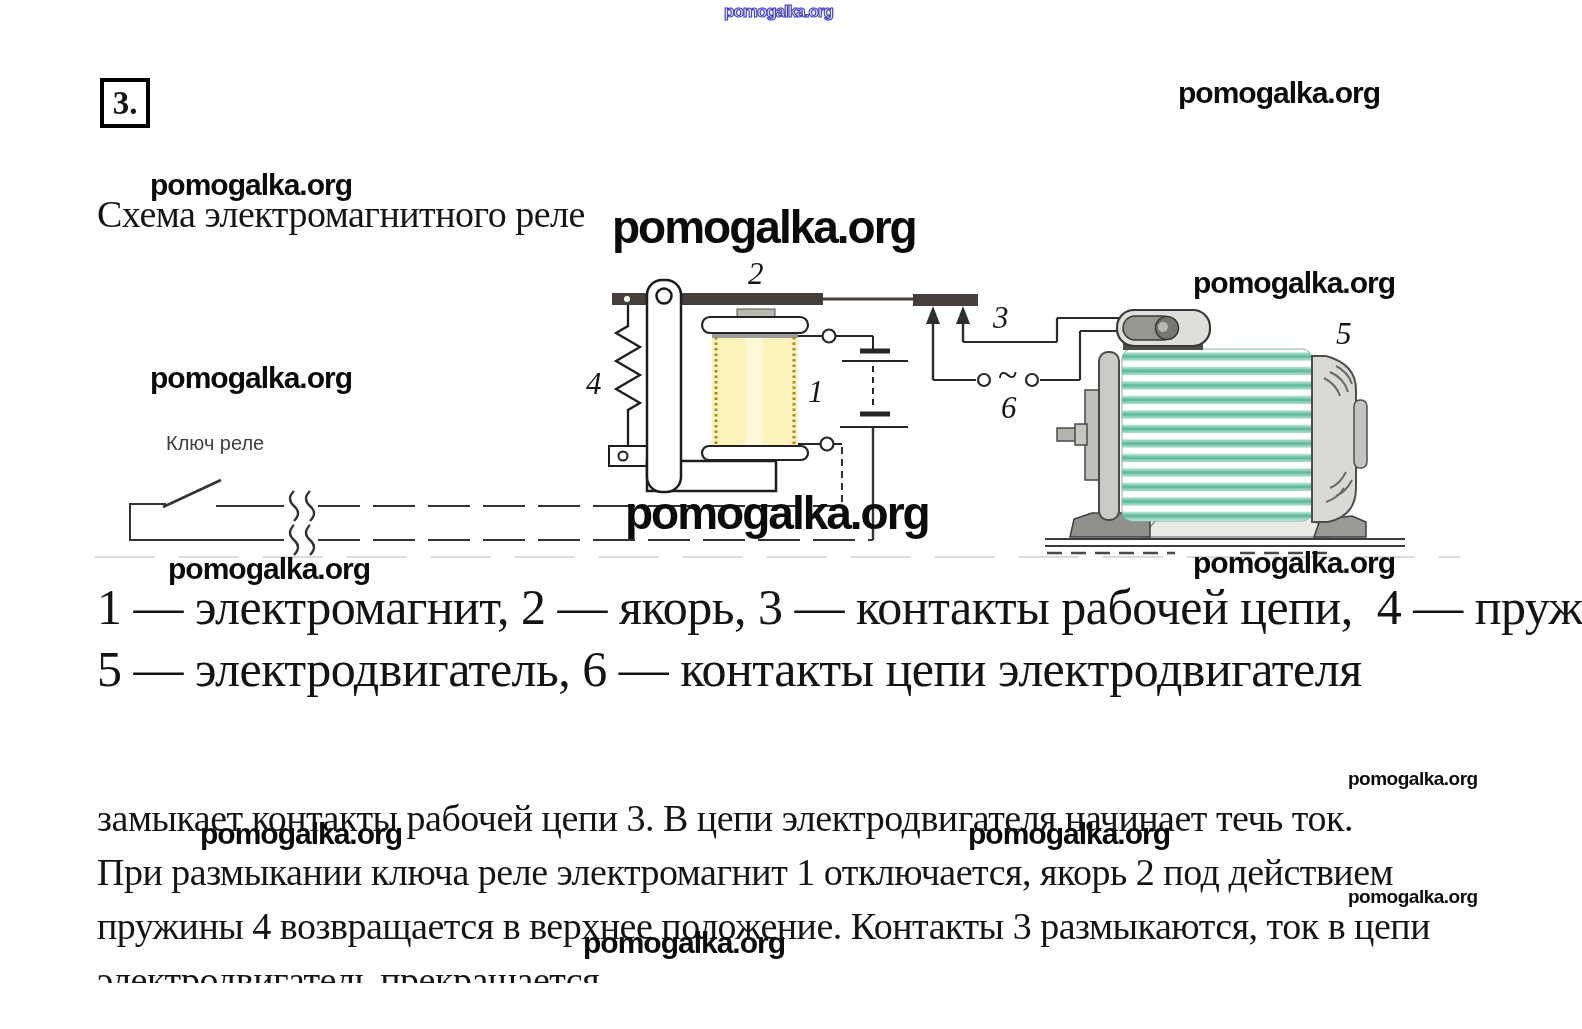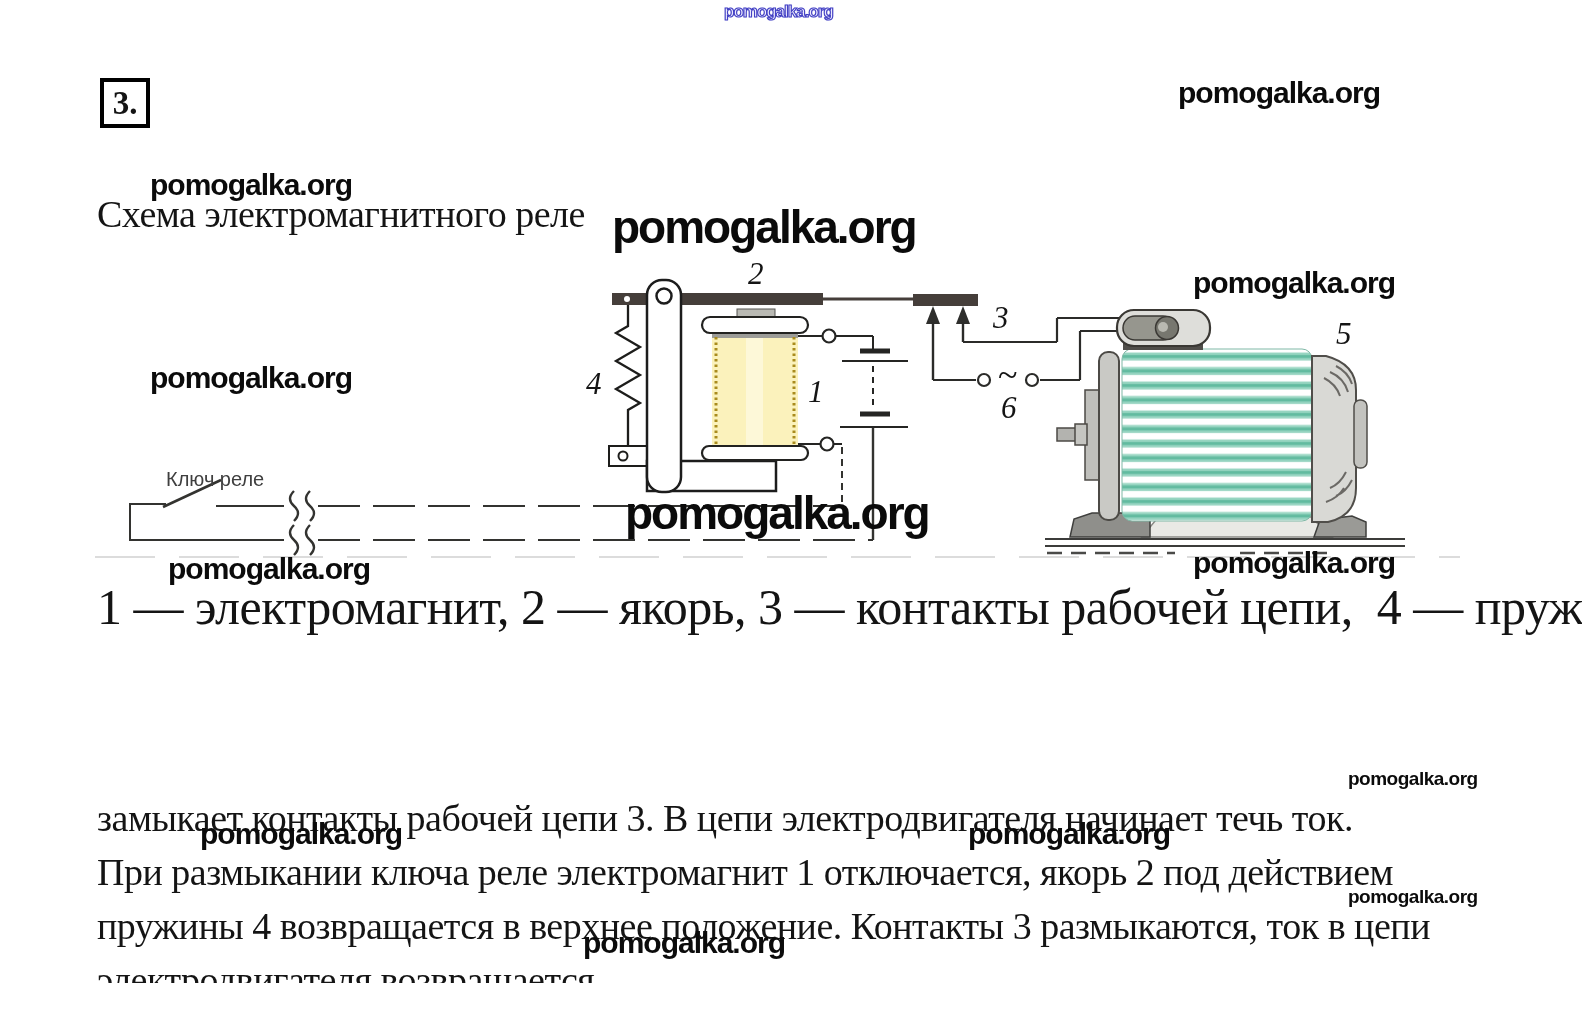--- a/index.html
+++ b/index.html
@@ -155,35 +155,36 @@
   <div class="abs wm wm30" style="left:1193px;top:266px;">pomogalka.org</div>
   <div class="abs wm wm30" style="left:150px;top:361px;">pomogalka.org</div>
 
   <div class="abs serif numlabel" style="left:748px;top:256px;">2</div>
   <div class="abs serif numlabel" style="left:586px;top:366px;">4</div>
   <div class="abs serif numlabel" style="left:808px;top:374px;">1</div>
   <div class="abs serif numlabel" style="left:993px;top:300px;">3</div>
   <div class="abs serif numlabel" style="left:1001px;top:390px;">6</div>
   <div class="abs serif numlabel" style="left:1336px;top:316px;">5</div>
   <div class="abs serif" style="left:998px;top:354px;font-size:36px;">~</div>
-  <div class="abs keylabel" style="left:166px;top:468px;">Ключ реле</div>
+  <div class="abs keylabel" style="left:166px;top:432px;">Ключ реле</div>
 
 
   <div class="abs wm wm46" style="left:625px;top:486px;">pomogalka.org</div>
 
   <div class="abs wm wm30" style="left:1193px;top:546px;">pomogalka.org</div>
   <div class="abs wm wm30" style="left:168px;top:552px;">pomogalka.org</div>
 
   <div class="abs serif caption" style="left:97px;top:578px;">1 — электромагнит, 2 — якорь, 3 — контакты рабочей цепи,  4 — пружина,</div>
+  <div class="abs serif caption" style="left:97px;top:640px;">5 — электродвигатель, 6 — контакты цепи электродвигателя</div>
 
   <div class="abs wm wm19" style="left:1348px;top:768px;">pomogalka.org</div>
   <div class="abs serif bodyline" style="left:97px;top:796px;">замыкает контакты рабочей цепи 3. В цепи электродвигателя начинает течь ток.</div>
   <div class="abs wm wm30" style="left:200px;top:817px;">pomogalka.org</div>
   <div class="abs wm wm30" style="left:968px;top:817px;">pomogalka.org</div>
   <div class="abs serif bodyline" style="left:97px;top:850px;">При размыкании ключа реле электромагнит 1 отключается, якорь 2 под действием</div>
   <div class="abs wm wm19" style="left:1348px;top:886px;">pomogalka.org</div>
   <div class="abs serif bodyline" style="left:97px;top:904px;">пружины 4 возвращается в верхнее положение. Контакты 3 размыкаются, ток в цепи</div>
   <div class="abs wm wm30" style="left:583px;top:926px;">pomogalka.org</div>
-  <div class="abs serif bodyline" style="left:97px;top:958px;">электродвигателя возвращается.</div>
+  <div class="abs serif bodyline" style="left:97px;top:958px;">электродвигатель прекращается.</div>
 
   <div class="abs speckle" style="left:95px;top:1021px;"></div>
 
 </div>
 
 </body></html>

